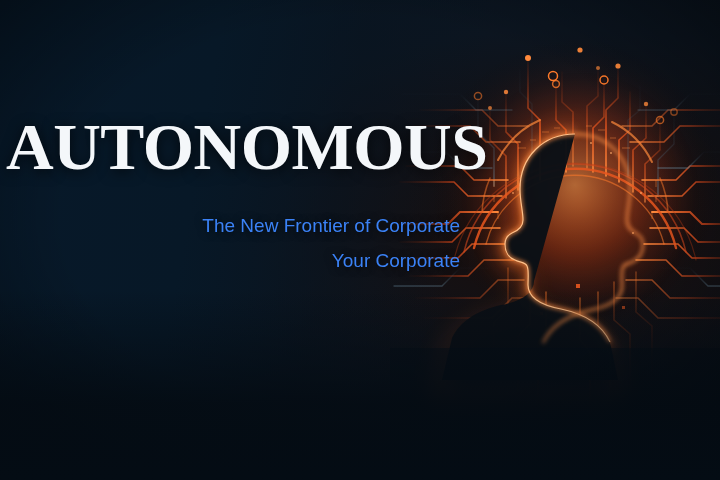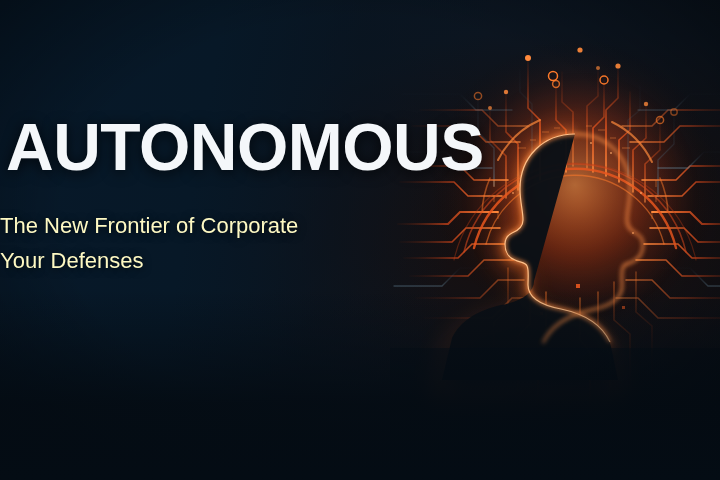--- a/index.html
+++ b/index.html
@@ -74,32 +74,33 @@
     margin: 0;
     padding-top: 112px;
     color: #f4f7fa;
     font-size: 66px;
     line-height: 70px;
     font-weight: 700;
     letter-spacing: -0.5px;
     text-align: left;
     text-shadow: 0 2px 14px rgba(0,0,0,0.75);
     font-stretch: condensed;
+    font-family: Liberation Serif, serif;
   }
   .title .line { display: block; }
   .title .line-1 { padding-left: 6px; }
 
   .subtitle {
     margin: 0;
     padding-top: 26px;
-    color: #fef9c3;
-    font-size: 22px;
+    color: #3b82f6;
+    font-size: 19px;
     line-height: 35px;
     font-weight: 400;
-    text-align: left;
+    text-align: right;
     text-shadow: 0 1px 8px rgba(0,0,0,0.7);
   }
   .subtitle .line { display: block; }
 </style>
 </head>
 <body>
 
 <div id="slide">
 
   <div class="bg-base"></div>
@@ -359,17 +360,17 @@
 
   <div class="bg-vignette"></div>
   <div class="bg-bottom-fade"></div>
 
   <div class="text-block">
     <h1 class="title">
       <span class="line line-1">AUTONOMOUS</span>
     </h1>
     <p class="subtitle">
       <span class="line">The New Frontier of Corporate</span>
-      <span class="line">Your Defenses</span>
+      <span class="line">Your Corporate</span>
     </p>
   </div>
 
 </div>
 
 </body></html>

